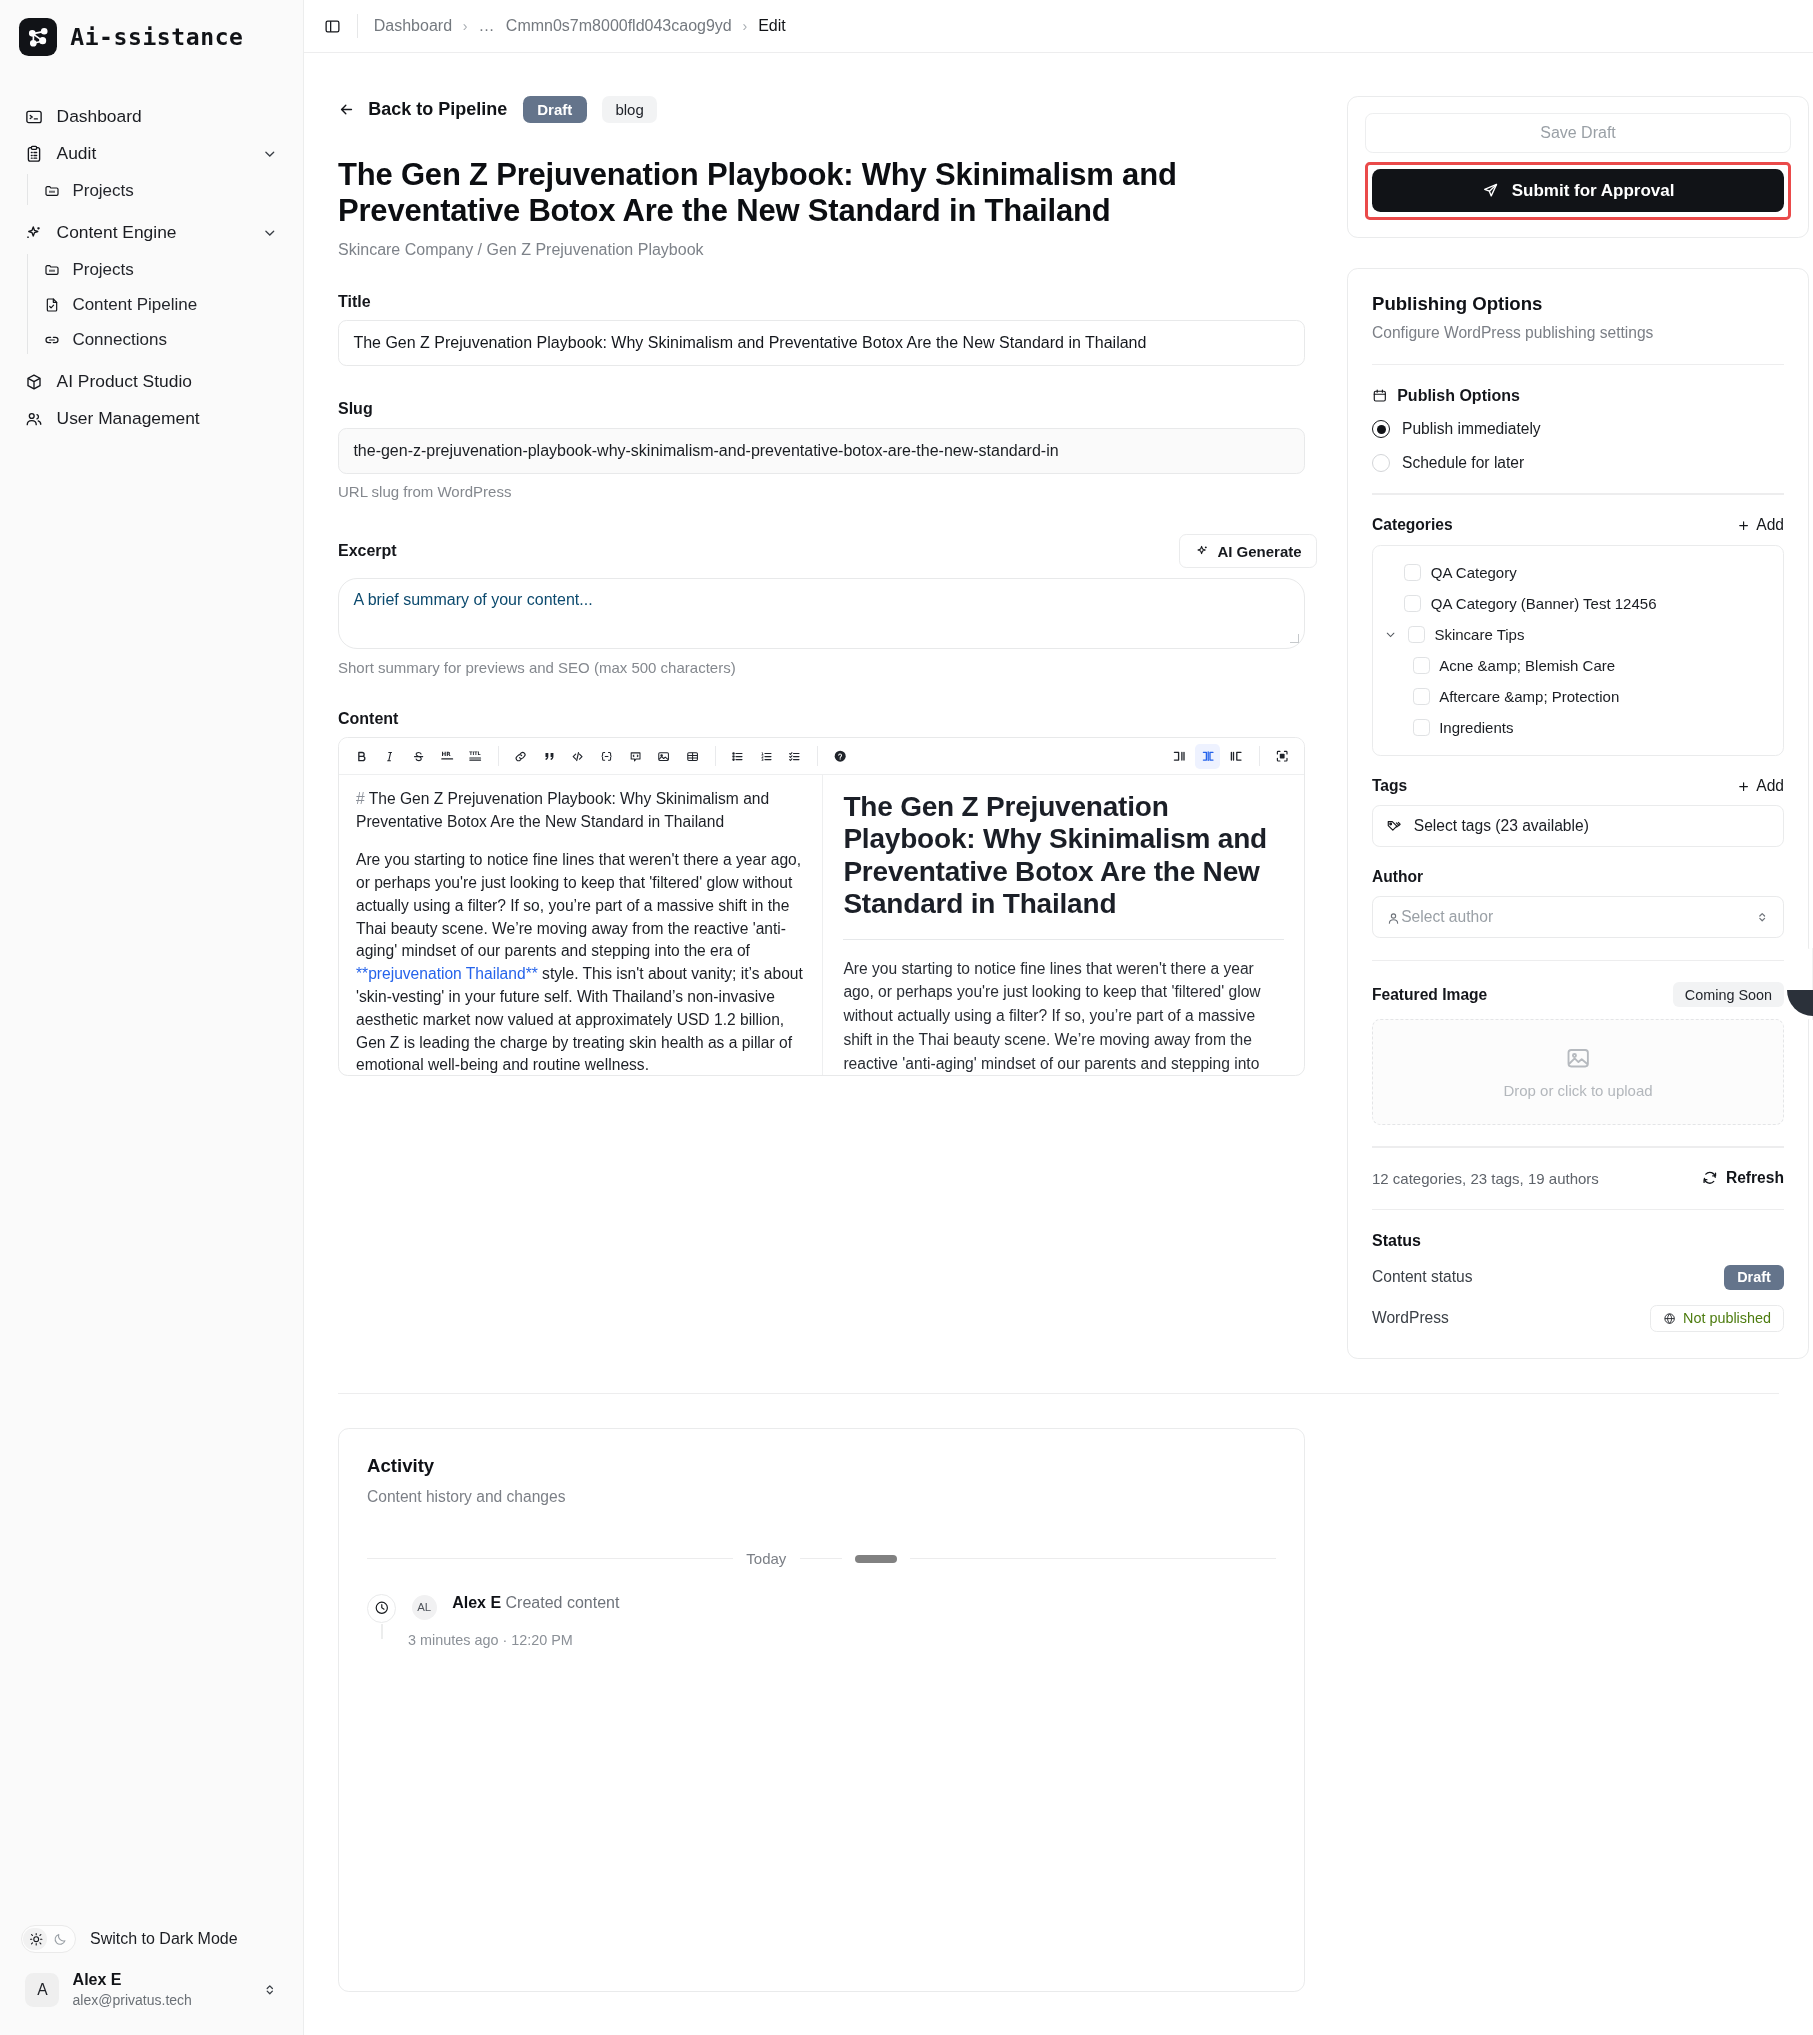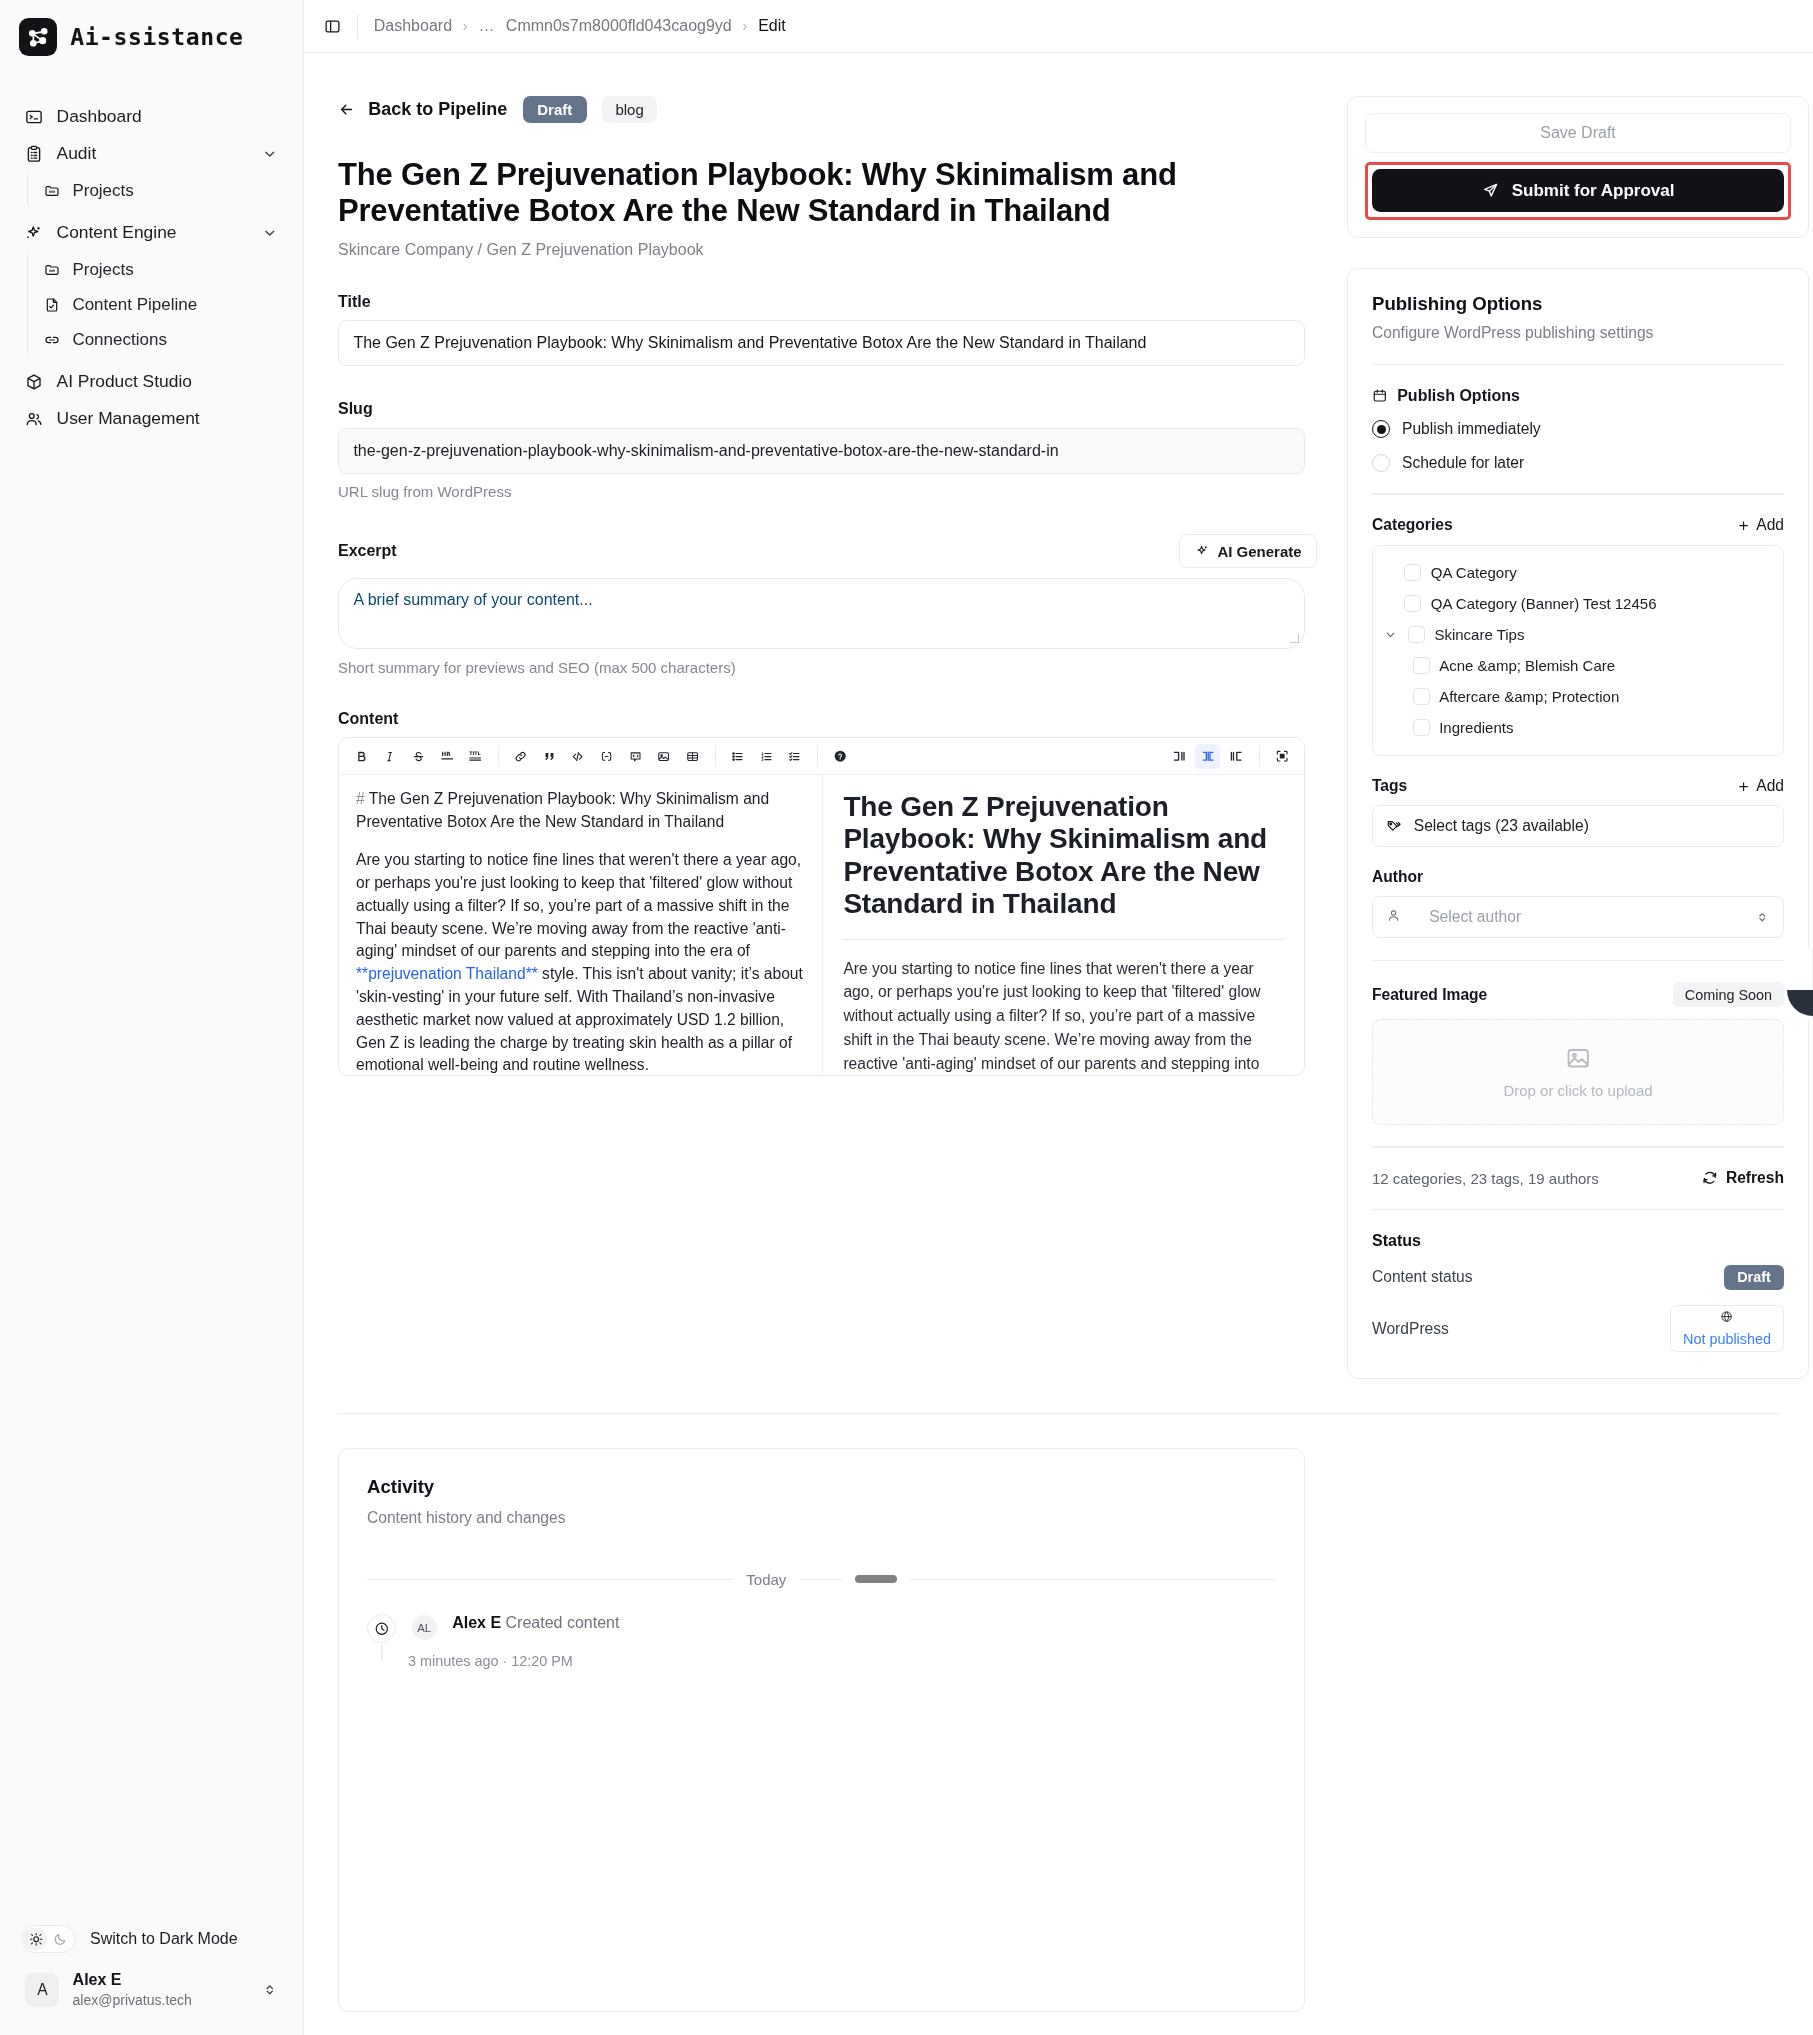--- a/index.html
+++ b/index.html
@@ -246,21 +246,21 @@
   .dropzone .dz-text { font-size: 15px; color: #b3b7bc; }
   .counts-row { display: flex; align-items: center; justify-content: space-between; }
   .counts-text { font-size: 15px; color: #5e636a; }
   .refresh-btn { display: inline-flex; align-items: center; gap: 8.4px; font-size: 15.6px; font-weight: 700; color: #12151a; cursor: pointer; }
   .status-title { font-size: 16px; font-weight: 700; color: #0f1116; }
   .status-row { display: flex; align-items: center; justify-content: space-between; margin-top: 15.6px; }
   .status-key { font-size: 15.6px; color: #3b4047; }
   .badge-draft { background: #64748b; color: #fff; font-size: 14.4px; font-weight: 600; padding: 4.2px 13.2px; border-radius: 6px; }
   .badge-np {
     display: inline-flex; align-items: center; gap: 7.2px; border: 1.2px solid #e9eaeb;
-    border-radius: 6.6px; padding: 4.2px 12px; font-size: 14.4px; color: #3b82f6; background: #fff; flex-direction: column;
+    border-radius: 6.6px; padding: 4.2px 12px; font-size: 14.4px; color: #4d7c0f; background: #fff;
   }
 
   
   .edge-handle {
     position: absolute; right: 0; top: 895px; width: 8.4px; height: 72px;
     border-radius: 6px 0 0 6px; background: #ffffff;
     box-shadow: -0.6px 0 0 #e8e9ea inset;
   }
   .edge-corner {
     position: absolute; right: 0; top: 937px; width: 26.4px; height: 26.4px;
@@ -756,21 +756,21 @@
                       <circle cx="7.2" cy="9.2" r="1.3" fill="#14161b"></circle>
                       <path d="M15.5 7l4 4-3.4 3.4"></path>
                       <path d="M18.5 6.4l3.2 3.2-2.8 2.8"></path>
                     </svg>
                 </span>
                 <span>Select tags (23 available)</span>
               </div>
 
               <div class="sec-label" style="margin-top:21.6px">Author</div>
               <div class="select placeholder">
-                <span style="display:flex;align-items:flex-start;gap:28px">
+                <span style="display:flex;align-items:flex-end;gap:0">
                   <span class="ico">
                     <svg width="15" height="15" viewBox="0 0 24 24" fill="none" stroke="#6e737a" stroke-width="1.8" stroke-linecap="round">
                         <circle cx="12" cy="8" r="3.4"></circle>
                         <path d="M5.4 19.5c0-3.4 3-5.6 6.6-5.6s6.6 2.2 6.6 5.6"></path>
                       </svg>
                   </span>
                   <span>Select author</span>
                 </span>
                 <span class="ico">
                   <svg width="14.4" height="14.4" viewBox="0 0 24 24" fill="none" stroke="#6e737a" stroke-width="2" stroke-linecap="round" stroke-linejoin="round">

